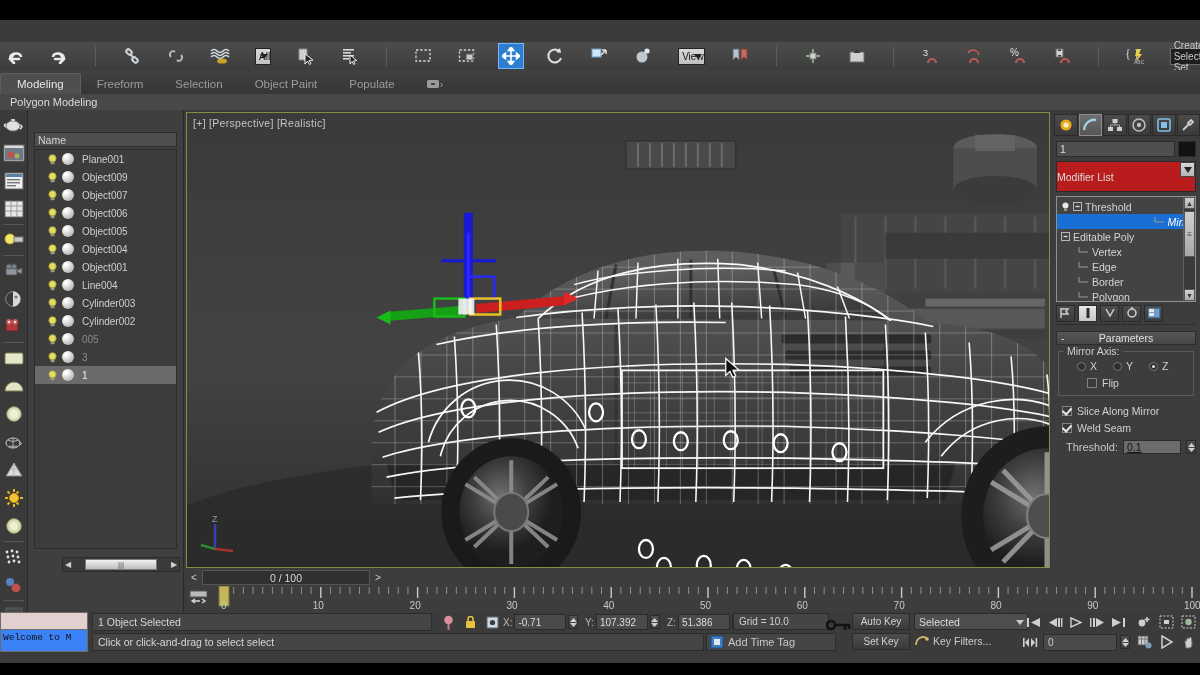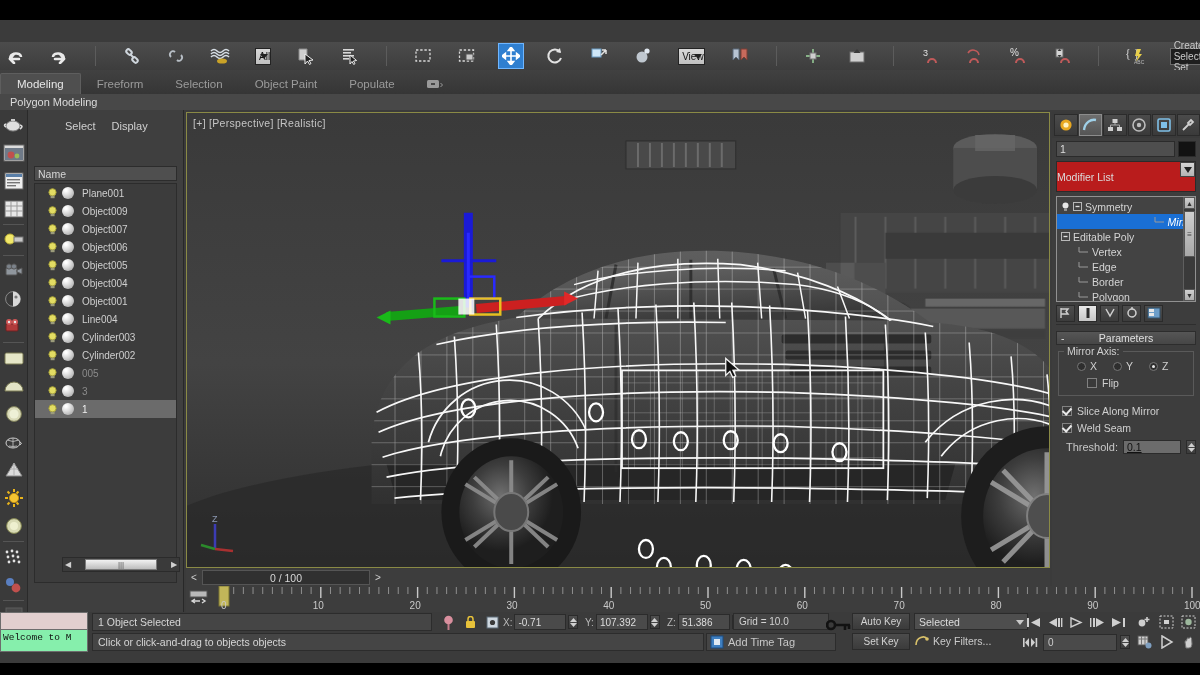--- a/index.html
+++ b/index.html
@@ -159,21 +159,21 @@
     display:flex; align-items:center; justify-content:center; font-size:10.5px; color:#d8d8d8; }
   .trackbar { position:absolute; left:186px; top:586px; width:1014px; height:26px;
     background:#3d3d3d; }
   .tb-icon { position:absolute; left:2px; top:3px; width:24px; height:20px; }
   .ruler { position:absolute; left:30px; top:0; right:0; height:26px; }
 
   
   .statusarea { position:absolute; left:0; top:612px; width:1200px; height:51px; background:#3b3b3b; }
   .mx-listener { position:absolute; left:0; top:0; width:88px; height:42px; }
   .mx-top { height:18px; background:#e2cfcf; border:1px solid #6d6d6d; }
-  .mx-bot { height:22px; background:#86efac; border:1px solid #6d6d6d; border-top:none;
+  .mx-bot { height:22px; background:#3b82f6; border:1px solid #6d6d6d; border-top:none;
     font-family:"Liberation Mono", monospace; font-size:9.5px; color:#111; padding:2px 2px; overflow:hidden;}
   .stat-1 { position:absolute; left:92px; top:1px; width:340px; height:18px;
     background:#454545; border:1px solid #2c2c2c; display:flex; align-items:center;
     padding-left:5px; font-size:10.5px; color:#d6d6d6;}
   .stat-2 { position:absolute; left:92px; top:21px; width:612px; height:18px;
     background:#454545; border:1px solid #2c2c2c; display:flex; align-items:center;
     padding-left:5px; font-size:10.5px; color:#d6d6d6;}
   .coordbox { position:absolute; top:1px; height:18px; display:flex; align-items:center; gap:2px;}
   .cdlabel { font-size:10px; color:#b9b9b9; }
   .cdfield { width:52px; height:16px; background:#4a4a4a; border:1px solid #2b2b2b;
@@ -596,24 +596,20 @@
     <div class="railsep"></div>
     <div class="railicon">
       <svg width="18" height="18" viewBox="0 0 18 18">
           <rect x="1" y="1" width="16" height="16" fill="#4a4a4a" stroke="#5d5d5d"></rect>
           <path d="M7 5 l5 4 l-5 4 Z" fill="#dcdcdc"></path>
         </svg>
     </div>
   </div>
 
   <div class="explorer">
-    <div class="exp-tabs">
-      <div class="exp-tab">Select</div>
-      <div class="exp-tab">Display</div>
-    </div>
     <div class="exp-toolrow"></div>
     <div class="exp-head">
       <span>Name</span>
     </div>
     <div class="exp-list" id="explorer-list">
         <div class="exp-row">
           <span class="bulb">
             <svg width="11" height="11" viewBox="0 0 11 11">
               <circle cx="5.5" cy="4.3" r="3.6" fill="#e3dd63" stroke="#a9a33a"></circle>
               <rect x="3.6" y="7.8" width="4" height="2.4" fill="#9b9b7a"></rect>
@@ -1026,21 +1022,21 @@
                 <circle cx="4.5" cy="3.6" r="3" fill="#e8e8e8"></circle>
                 <rect x="3" y="6.5" width="3" height="2.4" fill="#999"></rect>
               </svg>
             </span>
             <span>
               <svg width="9" height="9" viewBox="0 0 9 9">
                 <rect x="0.5" y="0.5" width="8" height="8" fill="none" stroke="#b8b8b8"></rect>
                 <path d="M2.5 4.5 h4" stroke="#e0e0e0" stroke-width="1.3"></path>
               </svg>
             </span>
-            <span>Symmetry</span>
+            <span>Threshold</span>
           </div>
           <div class="st-row sel" style="padding-left: 20px; justify-content: flex-end;">
             <span>
               <svg width="12" height="9" viewBox="0 0 12 9">
                 <path d="M2 0 V5 H11" stroke="#9a9a9a" fill="none"></path>
               </svg>
             </span>
             <span>Mirror</span>
           </div>
           <div class="st-row" style="padding-left: 4px;">
@@ -1305,21 +1301,21 @@
       </svg>
   </div>
 
   <div class="statusarea">
     <div class="mx-listener">
       <div class="mx-top"></div>
       <div class="mx-bot">Welcome to M</div>
     </div>
 
     <div class="stat-1">1 Object Selected</div>
-    <div class="stat-2">Click or click-and-drag to objects objects</div>
+    <div class="stat-2">Click or click-and-drag to select select</div>
 
     <div class="coordbox" style="left:438px;">
       <span class="navbtn">
         <svg width="11" height="15" viewBox="0 0 11 15">
             <circle cx="5.5" cy="5" r="4.3" fill="#d98f9e"></circle>
             <path d="M5.5 9 L5.5 15" stroke="#c37b8a" stroke-width="2"></path>
           </svg>
       </span>
       <span class="navbtn">
         <svg width="11" height="13" viewBox="0 0 11 13">

